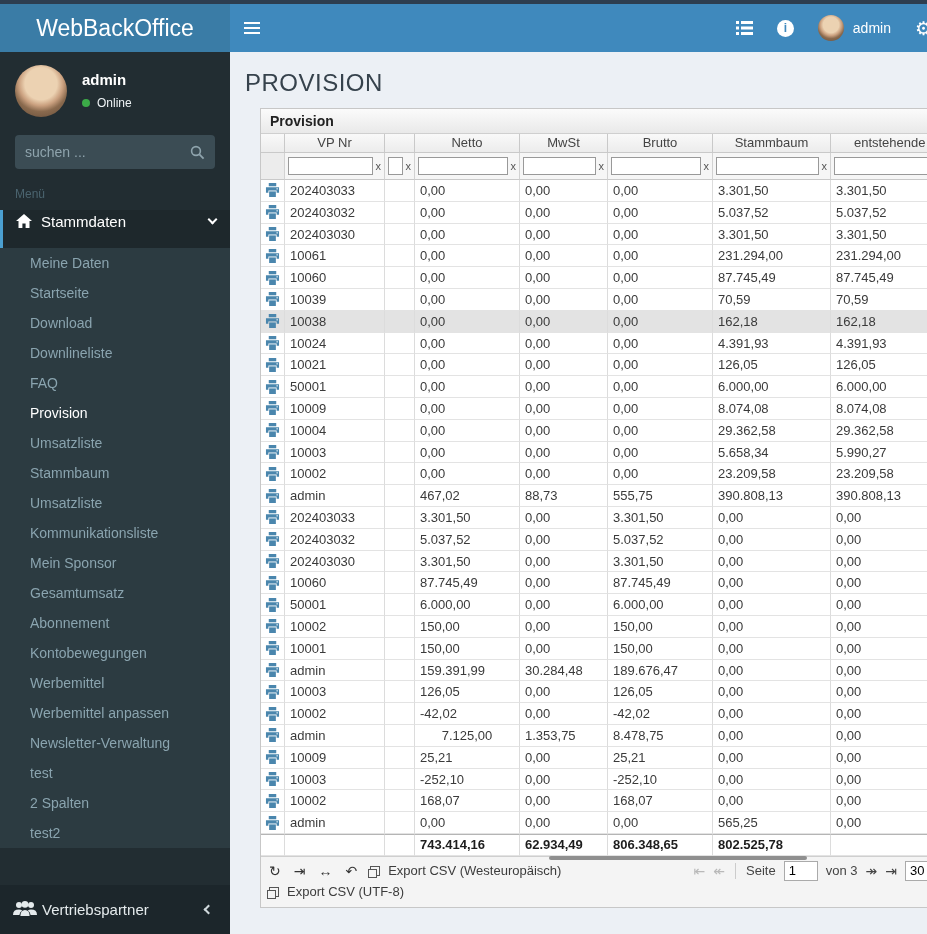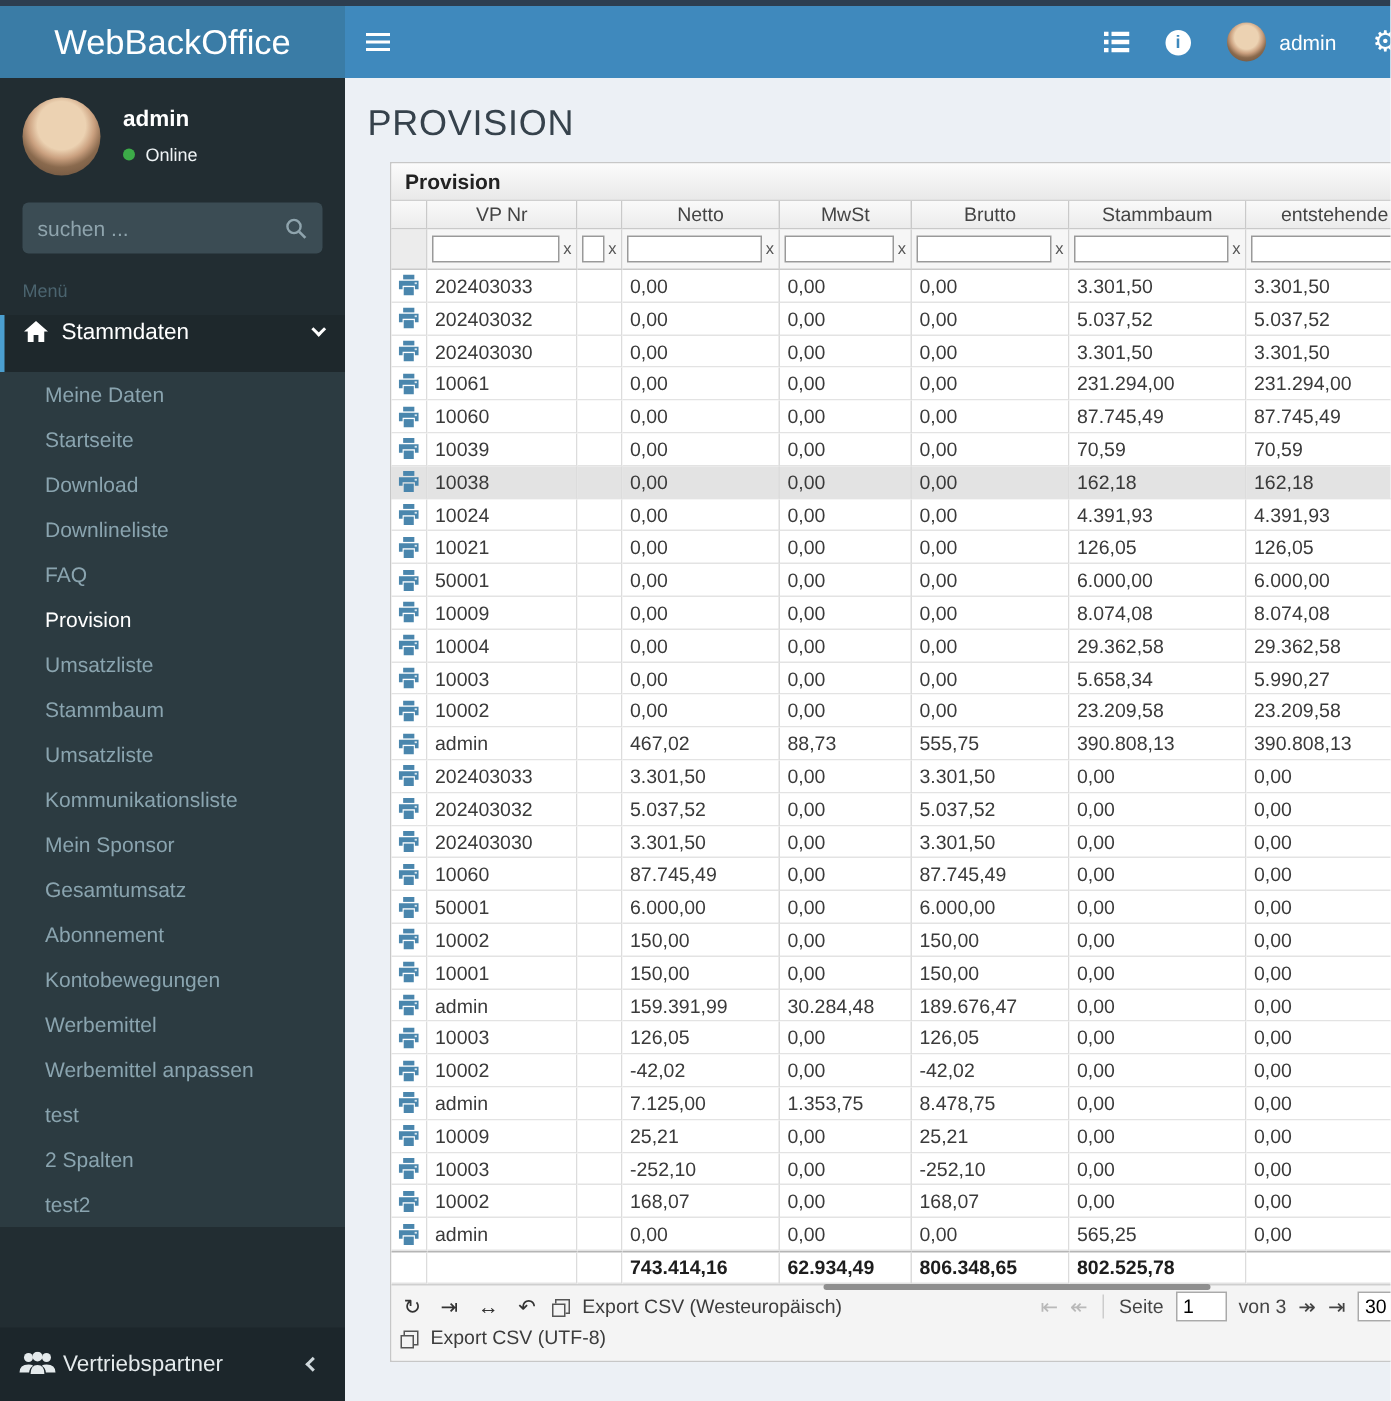--- a/index.html
+++ b/index.html
@@ -180,20 +180,21 @@
       <li>Umsatzliste</li>
       <li>Stammbaum</li>
       <li>Umsatzliste</li>
       <li>Kommunikationsliste</li>
       <li>Mein Sponsor</li>
       <li>Gesamtumsatz</li>
       <li>Abonnement</li>
       <li>Kontobewegungen</li>
       <li>Werbemittel</li>
       <li>Werbemittel anpassen</li>
+      <li>Newsletter-Verwaltung</li>
       <li>test</li>
       <li>2 Spalten</li>
       <li>test2</li>
     </ul>
 
   <div class="sb-footer">
     <svg width="26" height="17" viewBox="0 0 26 17">
       <g fill="#e4eaec">
         <circle cx="7" cy="4" r="3"></circle>
           <circle cx="19" cy="4" r="3"></circle>
@@ -740,21 +741,21 @@
                 <g fill="#4a86ad">
                   <rect x="4" y="0" width="8" height="3.5"></rect>
                   <path d="M1 4.5h14v6h-2.6v-2.4H3.6v2.4H1z"></path>
                   <rect x="4.4" y="9" width="7.2" height="6"></rect>
                   <rect x="12.2" y="5.6" width="1.6" height="1.3" fill="#dceaf2"></rect>
                 </g>
               </svg>
             </div>
             <div class="cell" style="width: 100px;">admin</div>
             <div class="cell" style="width: 30px;"></div>
-            <div class="cell" style="width: 105px;">7.125,00</div>
+            <div class="cell" style="width: 105px; text-align: center;">7.125,00</div>
             <div class="cell" style="width: 88px;">1.353,75</div>
             <div class="cell" style="width: 105px;">8.478,75</div>
             <div class="cell" style="width: 118px;">0,00</div>
             <div class="cell" style="width: 130px;">0,00</div>
           </div>
           <div class="grid-row drow">
             <div class="cell icon" style="width: 24px;">
               <svg width="15" height="14" viewBox="0 0 16 15">
                 <g fill="#4a86ad">
                   <rect x="4" y="0" width="8" height="3.5"></rect>

